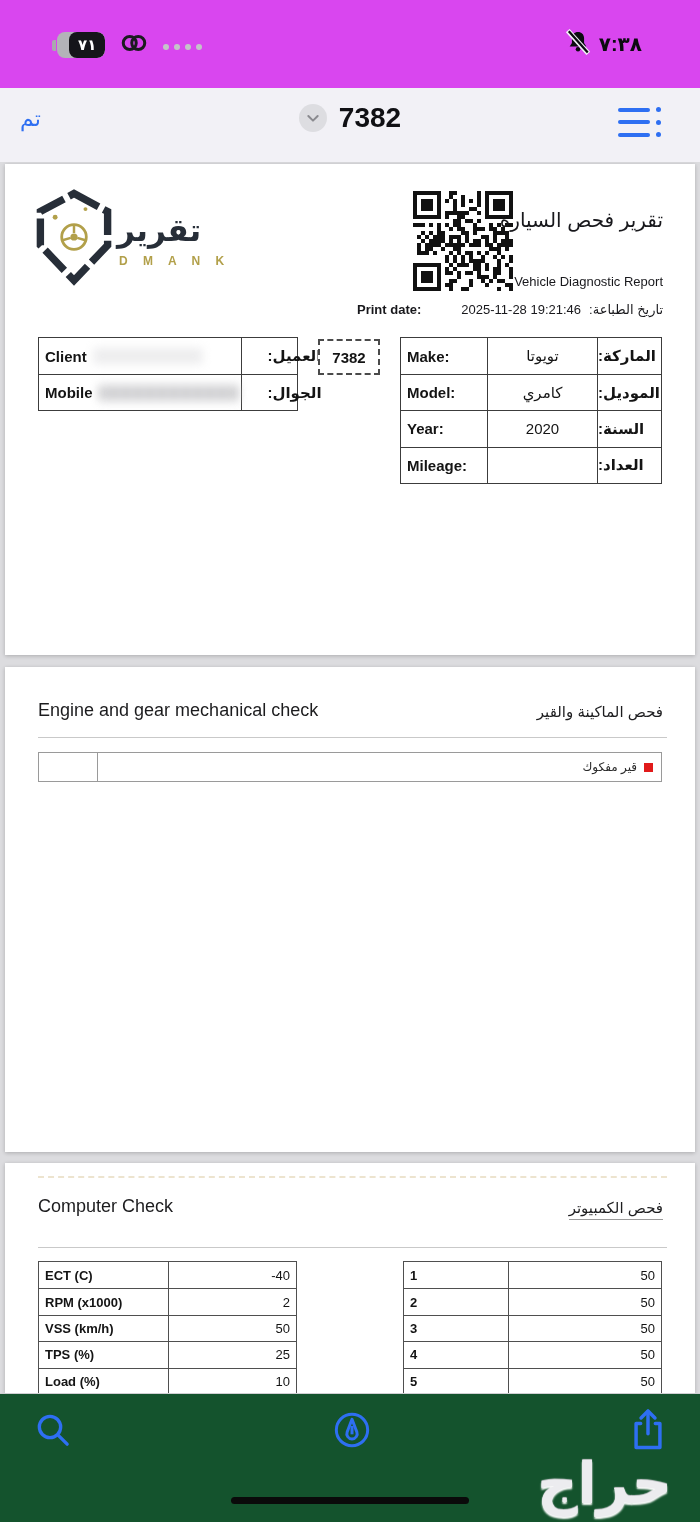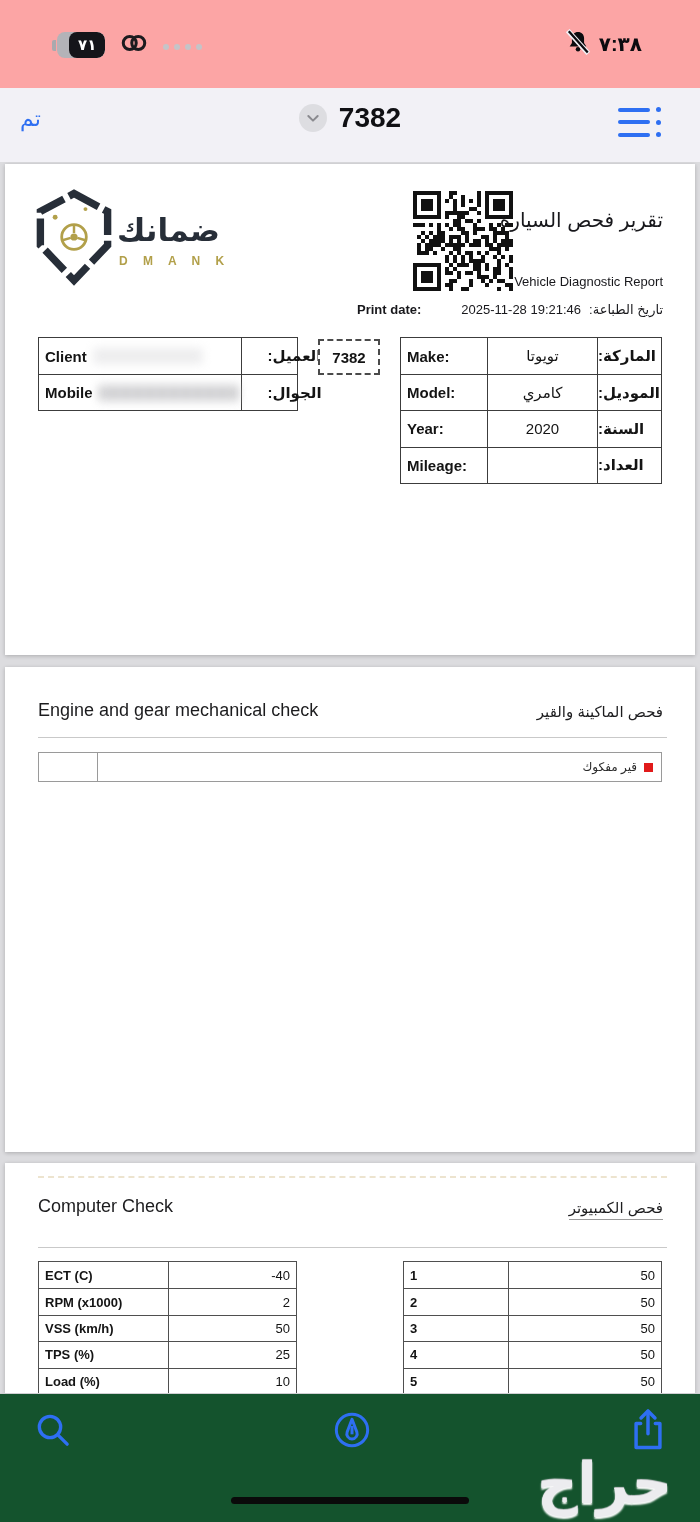--- a/index.html
+++ b/index.html
@@ -5,21 +5,21 @@
   * { margin:0; padding:0; box-sizing:border-box; }
   html,body { width:700px; height:1522px; }
   body {
     font-family:"Liberation Sans","DejaVu Sans",sans-serif;
     background:#dcdcdf; position:relative; overflow:hidden;
     -webkit-font-smoothing:antialiased;
   }
   .abs { position:absolute; }
 
   
-  #status-bar { left:0; top:0; width:700px; height:88px; background:#fca5a5; }
+  #status-bar { left:0; top:0; width:700px; height:88px; background:#d946ef; }
   .sb-left { left:52px; top:30px; height:30px; display:flex; align-items:center; gap:14px; }
   .battery { display:flex; align-items:center; }
   .battery-nub { width:4px; height:11px; background:#a9a9ae; border-radius:2px 0 0 2px; margin-right:1px; }
   .battery-body { width:48px; height:26px; background:#b3b3b8; border-radius:8px; position:relative; overflow:hidden; }
   .battery-fill { position:absolute; right:0; top:0; height:100%; width:74%; background:#15151a; border-radius:8px;
     color:#fff; font-size:15px; font-weight:bold; display:flex; align-items:center; justify-content:center; direction:ltr; }
   .sig-dots { display:flex; gap:5px; margin-top:4px; }
   .sig-dots i { width:6px; height:6px; border-radius:50%; background:#c4c4c8; }
   .sb-right { right:58px; top:28px; height:32px; display:flex; align-items:center; gap:8px; }
   .time { font-size:20px; font-weight:bold; color:#0b0b0f; direction:ltr; letter-spacing:1px; }
@@ -178,21 +178,21 @@
       <svg width="82" height="98" viewBox="0 0 100 116" fill="none">
         <path d="M50 5 L91 27 V68 L50 111 L9 68 V27 Z" stroke="#272e38" stroke-width="9" stroke-dasharray="34 7" stroke-linejoin="miter"></path>
         <path d="M28 40 L55 22 M38 86 L70 56" stroke="#fff" stroke-width="5"></path>
         <circle cx="50" cy="58" r="15" stroke="#b2a04a" stroke-width="3.4"></circle>
         <circle cx="50" cy="58" r="4.4" fill="#b2a04a"></circle>
         <path d="M50 43 V53 M36 62 L46 59 M64 62 L54 59" stroke="#b2a04a" stroke-width="3"></path>
         <circle cx="27" cy="34" r="3" fill="#b2a04a"></circle>
         <circle cx="64" cy="24" r="2.4" fill="#b2a04a"></circle>
       </svg>
     </div>
-    <div class="abs brand-ar">ضمانك</div>
+    <div class="abs brand-ar">تقرير</div>
     <div class="abs brand-en">D M A N K</div>
 
     <svg class="abs qr" viewBox="0 0 25 25" shape-rendering="crispEdges" fill="#111">
         <rect x="0" y="0" width="7" height="7"></rect>
         <rect x="1" y="1" width="5" height="5" fill="#fff"></rect>
         <rect x="2" y="2" width="3" height="3"></rect>
         <rect x="18" y="0" width="7" height="7"></rect>
         <rect x="19" y="1" width="5" height="5" fill="#fff"></rect>
         <rect x="20" y="2" width="3" height="3"></rect>
         <rect x="0" y="18" width="7" height="7"></rect>

